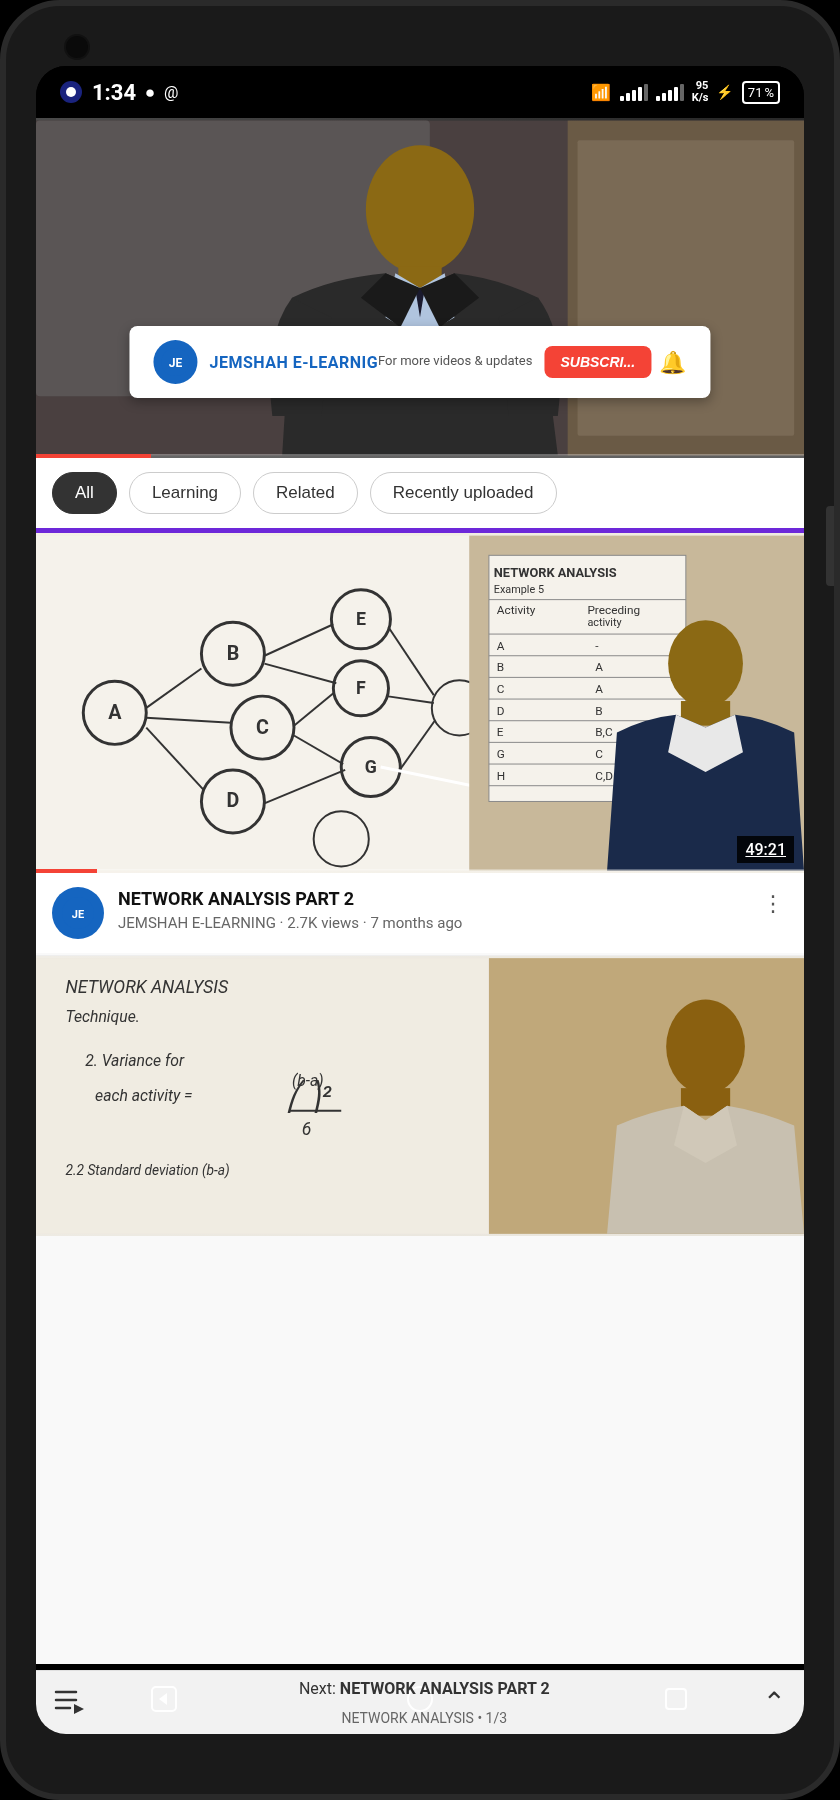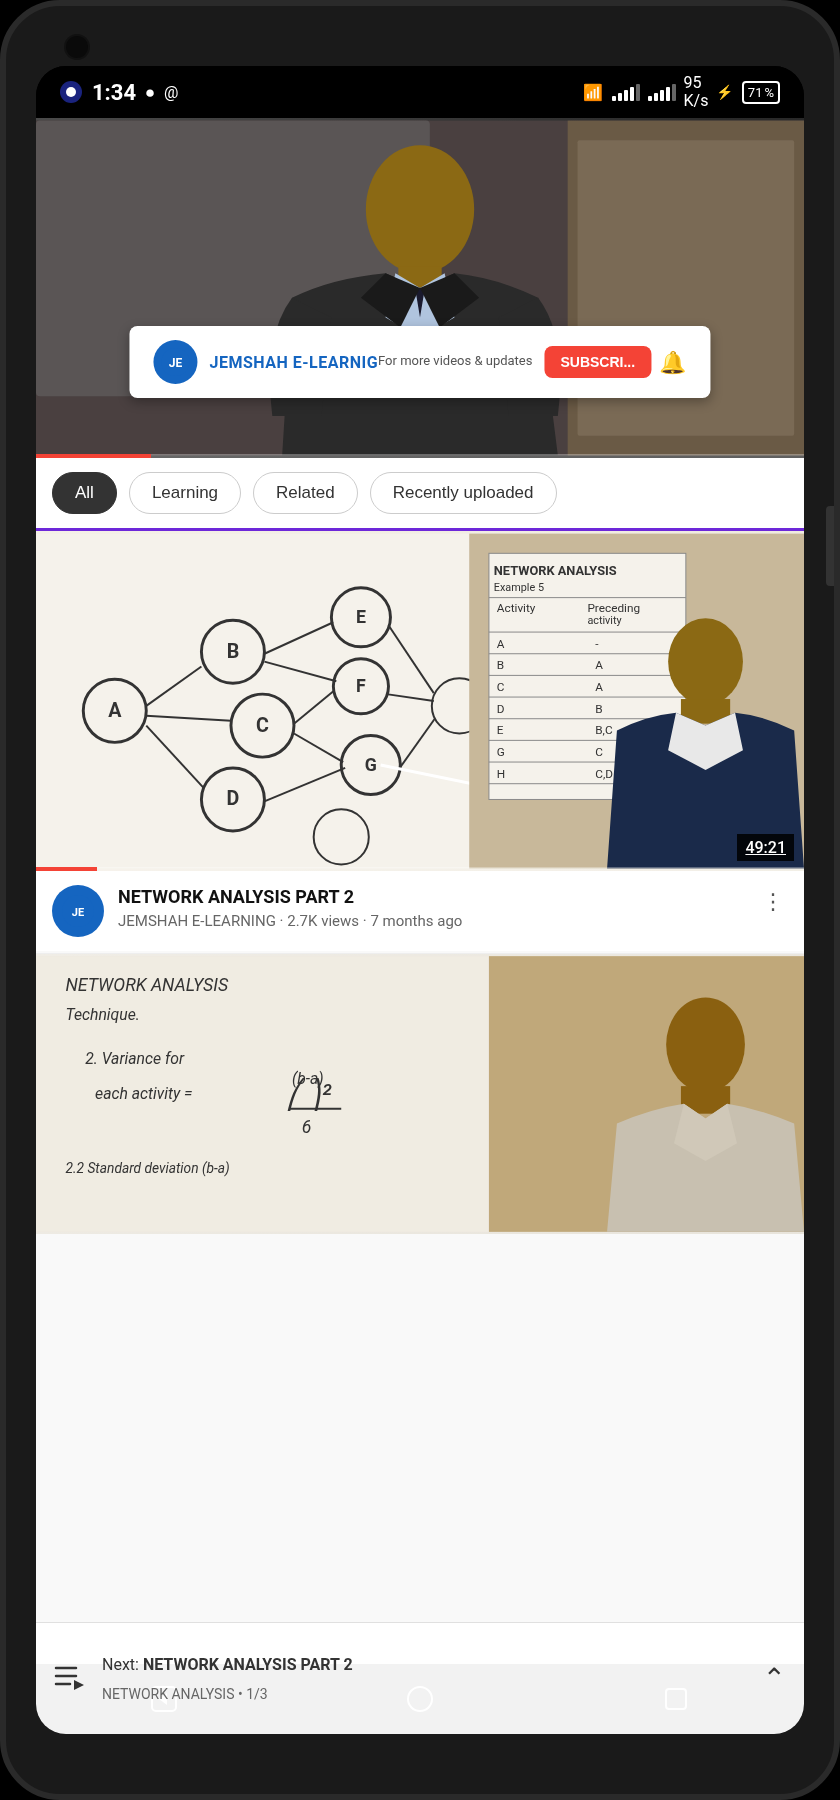--- a/index.html
+++ b/index.html
@@ -152,20 +152,21 @@
     .subscribe-btn {
       background: #f44336;
       color: #fff;
       border: none;
       border-radius: 8px;
       padding: 8px 16px;
       font-size: 14px;
       font-weight: 600;
       cursor: pointer;
       text-transform: uppercase;
+      font-style: italic;
     }
     .bell-icon-wrap {
       font-size: 22px;
     }
     
     .video-progress {
       position: absolute;
       bottom: 0;
       left: 0;
       right: 0;
@@ -178,21 +179,21 @@
       width: 15%;
     }
 
     
     .tabs-row {
       background: #fff;
       display: flex;
       align-items: center;
       padding: 14px 16px;
       gap: 12px;
-      border-bottom: 3px solid #6d28d9;
+      border-bottom: 5px solid #6d28d9;
       flex-shrink: 0;
       overflow-x: auto;
     }
     .tabs-row::-webkit-scrollbar { display: none; }
     .tab-pill {
       border-radius: 24px;
       padding: 10px 22px;
       font-size: 17px;
       font-weight: 500;
       border: 1.5px solid #ccc;
@@ -321,21 +322,22 @@
       position: absolute;
       bottom: 0;
       left: 0;
       right: 0;
       background: rgba(255,255,255,0.95);
       border-top: 1px solid #e0e0e0;
       display: flex;
       align-items: center;
       padding: 16px 18px;
       gap: 16px;
-      height: 112px;
+      height: 64px;
+      text-align: center;
     }
     .queue-icon {
       font-size: 26px;
       color: #333;
       flex-shrink: 0;
     }
     .queue-text {
       flex: 1;
     }
     .queue-next {
@@ -453,21 +455,21 @@
         </div>
 
         <div class="signal-bars">
           <div class="bar" style="height:5px;"></div>
           <div class="bar" style="height:8px;"></div>
           <div class="bar" style="height:11px;"></div>
           <div class="bar" style="height:14px;"></div>
           <div class="bar" style="height:17px;background:rgba(255,255,255,0.4);"></div>
         </div>
 
-        <span style="font-size:16px;color:#fff;text-align:left;line-height:1.1;">95<br>K/s</span>
+        <span style="font-size:11px;color:#fff;text-align:right;line-height:1.1;font-weight:bold;">95<br>K/s</span>
 
         <span style="font-size:14px;color:#fff;">⚡</span>
 
         <div class="battery-box">
           <span>71</span>
           <span>%</span>
         </div>
       </div>
     </div>
 

